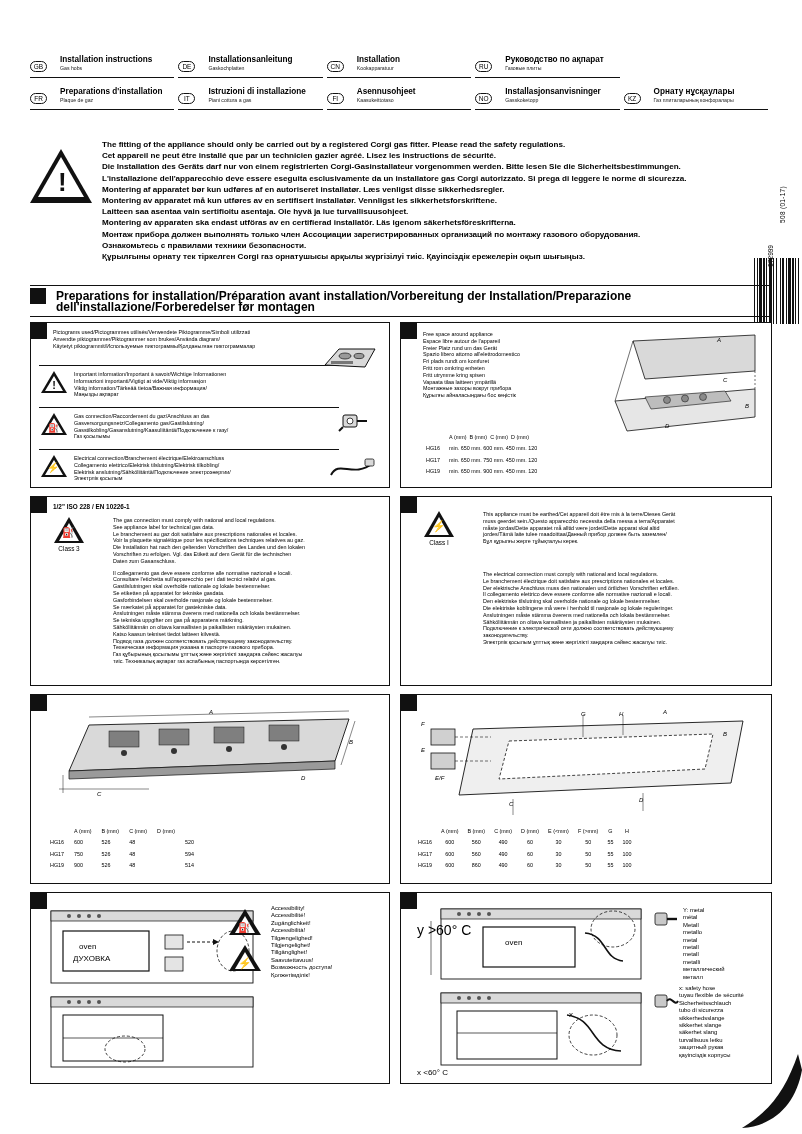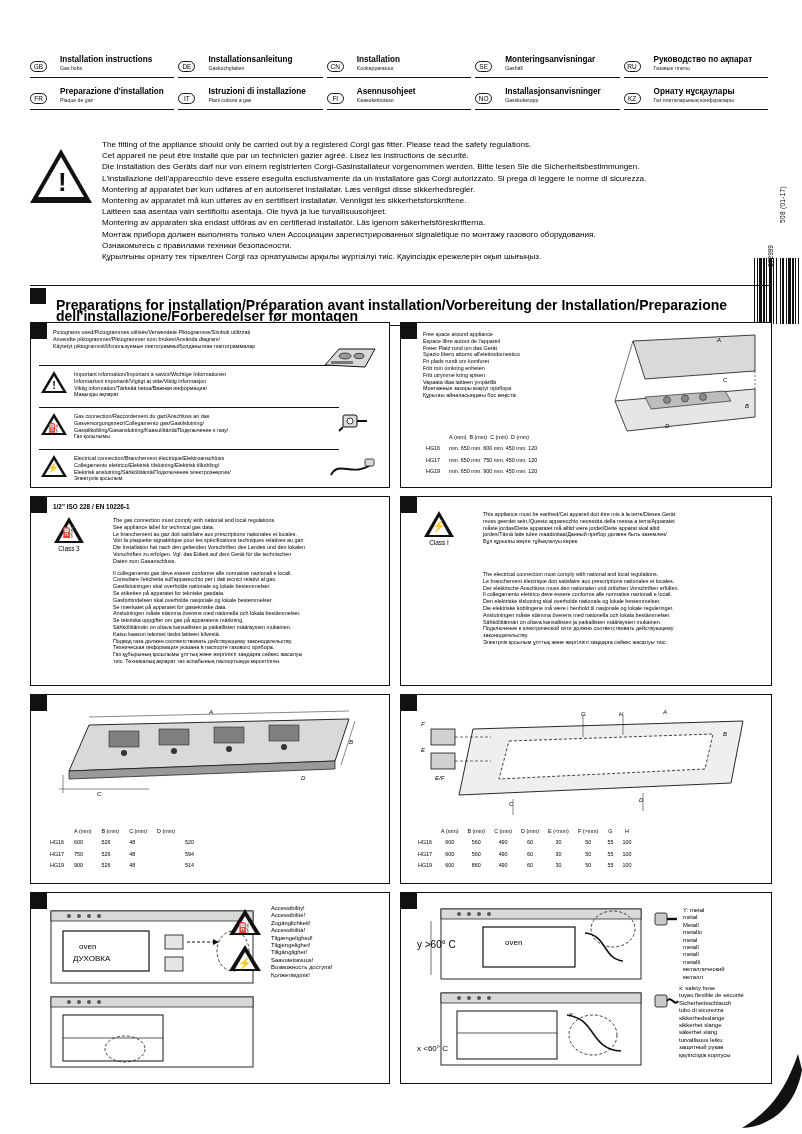--- a/index.html
+++ b/index.html
@@ -43,42 +43,42 @@
   }
   .tri .inner-tri {
     position: absolute; left: -23px; top: 8px;
     width: 0; height: 0; border-left: 23px solid transparent; border-right: 23px solid transparent;
     border-bottom: 40px solid #fff;
   }
   .tri .excl {
     position: absolute; left: -3px; top: 20px; width: 6px; z-index: 3;
     text-align: center; font-size: 26px; line-height: 26px; font-weight: bold; color: #111;
   }
-  .warn-text { font-size: 8.1px; line-height: 11.2px; font-weight: normal; padding-top: 2px; }
+  .warn-text { font-size: 8.1px; line-height: 11.2px; font-weight: bold; padding-top: 2px; }
   .warn-text p { margin: 0; }
 
   
   .side-code {
     position: absolute; right: 16px; top: 186px;
     font-size: 6.5px; writing-mode: vertical-rl; transform: rotate(180deg);
     letter-spacing: 0.3px;
   }
   .side-code2 {
     position: absolute; right: 28px; top: 245px;
     font-size: 6.5px; writing-mode: vertical-rl; transform: rotate(180deg);
   }
   .barcode { position: absolute; right: 14px; top: 258px; width: 34px; height: 66px; }
   .barcode .bar { position: absolute; top: 0; width: 1px; height: 66px; background: #111; }
 
   
   .prep {
     position: absolute; left: 30px; top: 285px; width: 742px;
     border-top: 0.8px solid #111; border-bottom: 0.8px solid #111;
-    padding: 14px 0 3px 26px;
-    font-size: 14px; font-weight: bold; line-height: 11px;
+    padding: 5px 0 3px 26px;
+    font-size: 12px; font-weight: bold; line-height: 11px;
   }
 
   
   .panel { position: absolute; border: 0.8px solid #111; background: #fff; }
   .panel .corner {
     position: absolute; left: 0; top: 0; width: 16px; height: 16px; background: #111;
   }
   .micro { font-size: 5.4px; line-height: 6.8px; }
   .micro6 { font-size: 5.9px; line-height: 7.4px; }
   .b { font-weight: normal; }
@@ -173,46 +173,36 @@
           <div class="flag">CN</div>
           <div>
             <div class="lang-title">Installation</div>
             <div class="lang-sub">Kookapparatuur</div>
           </div>
         </div>
         <div class="lang-rule"></div>
       </div>
       <div class="lang-cell">
         <div class="inner">
-          <div class="flag">SE</div>
-          <div>
-            <div class="lang-title">Monteringsanvisningar</div>
-            <div class="lang-sub">Gashäll</div>
-          </div>
-        </div>
-        <div class="lang-rule"></div>
-      </div>
-      <div class="lang-cell">
-        <div class="inner">
           <div class="flag">RU</div>
           <div>
             <div class="lang-title">Руководство по ақпарат</div>
             <div class="lang-sub">Газовые плиты</div>
           </div>
         </div>
         <div class="lang-rule"></div>
       </div>
     </div>
 
     <div class="lang-row" style="margin-top:4px;">
       <div class="lang-cell">
         <div class="inner">
           <div class="flag">FR</div>
           <div>
-            <div class="lang-title">Preparazione d'installation</div>
+            <div class="lang-title">Preparations d'installation</div>
             <div class="lang-sub">Plaque de gaz</div>
           </div>
         </div>
         <div class="lang-rule"></div>
       </div>
       <div class="lang-cell">
         <div class="inner">
           <div class="flag">IT</div>
           <div>
             <div class="lang-title">Istruzioni di installazione</div>
@@ -263,21 +253,21 @@
     </div>
     <div class="warn-text">
       <p>The fitting of the appliance should only be carried out by a registered Corgi gas fitter. Please read the safety regulations.</p>
       <p>Cet appareil ne peut être installé que par un technicien gazier agréé. Lisez les instructions de sécurité.</p>
       <p>Die Installation des Geräts darf nur von einem registrierten Corgi-Gasinstallateur vorgenommen werden. Bitte lesen Sie die Sicherheitsbestimmungen.</p>
       <p>L'installazione dell'apparecchio deve essere eseguita esclusivamente da un installatore gas Corgi autorizzato. Si prega di leggere le norme di sicurezza.</p>
       <p>Montering af apparatet bør kun udføres af en autoriseret installatør. Læs venligst disse sikkerhedsregler.</p>
       <p>Montering av apparatet må kun utføres av en sertifisert installatør. Vennligst les sikkerhetsforskriftene.</p>
       <p>Laitteen saa asentaa vain sertifioitu asentaja. Ole hyvä ja lue turvallisuusohjeet.</p>
       <p>Montering av apparaten ska endast utföras av en certifierad installatör. Läs igenom säkerhetsföreskrifterna.</p>
-      <p>Монтаж прибора должен выполнять только член Ассоциации зарегистрированных signalétique по монтажу газового оборудования.</p>
+      <p>Монтаж прибора должен выполнять только член Ассоциации зарегистрированных организаций по монтажу газового оборудования.</p>
       <p>Ознакомьтесь с правилами техники безопасности.</p>
       <p>Құрылғыны орнату тек тіркелген Corgi газ орнатушысы арқылы жүргізілуі тиіс. Қауіпсіздік ережелерін оқып шығыңыз.</p>
     </div>
   </div>
 
   <div class="side-code">508 (01-17)</div>
   <div class="side-code2">572999</div>
   <div class="barcode" id="barcode">
       <div class="bar" style="left: 0px; width: 1px;"></div>
       <div class="bar" style="left: 3px; width: 1px;"></div>
@@ -735,37 +725,37 @@
         <circle cx="42" cy="11" r="2" fill="#555"></circle>
           <circle cx="52" cy="11" r="2" fill="#555"></circle>
         <circle cx="62" cy="11" r="2" fill="#555"></circle>
           <circle cx="72" cy="11" r="2" fill="#555"></circle>
         <rect x="66" y="24" width="92" height="40" fill="#fff" stroke="#111" stroke-width="1.2"></rect>
         <path d="M168 30 C190 32, 186 56, 206 58" stroke="#111" stroke-width="1.6" fill="none"></path>
         <ellipse cx="196" cy="26" rx="22" ry="18" fill="none" stroke="#111" stroke-width="0.8" stroke-dasharray="3,2"></ellipse>
         <line x1="14" y1="18" x2="14" y2="72" stroke="#111" stroke-width="0.6"></line>
       </svg>
       <div class="lbl b" style="left:88px;top:36px;font-size:8px;">oven</div>
-      <div class="lbl b" style="left:0px;top:38px;font-size:10px;">y &gt;60° C</div>
+      <div class="lbl b" style="left:0px;top:24px;font-size:14px;">y &gt;60° C</div>
     </div>
 
     <div style="position:absolute;left:16px;top:96px;width:236px;height:86px;">
       <svg width="236" height="86" viewBox="0 0 236 86">
         <rect x="24" y="4" width="200" height="72" fill="none" stroke="#111" stroke-width="0.9"></rect>
         <rect x="24" y="4" width="200" height="10" fill="#d9d9d9" stroke="#111" stroke-width="0.7"></rect>
         <circle cx="42" cy="9" r="2" fill="#555"></circle>
           <circle cx="52" cy="9" r="2" fill="#555"></circle>
         <circle cx="62" cy="9" r="2" fill="#555"></circle>
           <circle cx="72" cy="9" r="2" fill="#555"></circle>
         <rect x="40" y="22" width="100" height="48" fill="#fff" stroke="#111" stroke-width="1"></rect>
         <line x1="40" y1="44" x2="140" y2="44" stroke="#111" stroke-width="0.7"></line>
         <path d="M150 26 C180 30, 172 60, 204 62" stroke="#111" stroke-width="1.6" fill="none"></path>
         <ellipse cx="176" cy="46" rx="24" ry="20" fill="none" stroke="#111" stroke-width="0.8" stroke-dasharray="3,2"></ellipse>
       </svg>
-      <div class="lbl b" style="left:0px;top:56px;font-size:8px;">x &lt;60° C</div>
+      <div class="lbl b" style="left:0px;top:80px;font-size:8px;">x &lt;60° C</div>
       <div class="lbl b" style="left:152px;top:22px;font-size:8px;">x</div>
     </div>
 
     <div style="position:absolute;right:92px;top:14px;width:30px;height:26px;">
       <svg width="30" height="26" viewBox="0 0 30 26">
         <rect x="6" y="6" width="12" height="12" rx="2" fill="#c9c9c9" stroke="#111" stroke-width="0.8"></rect>
         <path d="M18 12 L28 12" stroke="#111" stroke-width="2.4"></path>
       </svg>
     </div>
     <div style="position:absolute;right:92px;top:96px;width:30px;height:26px;">

